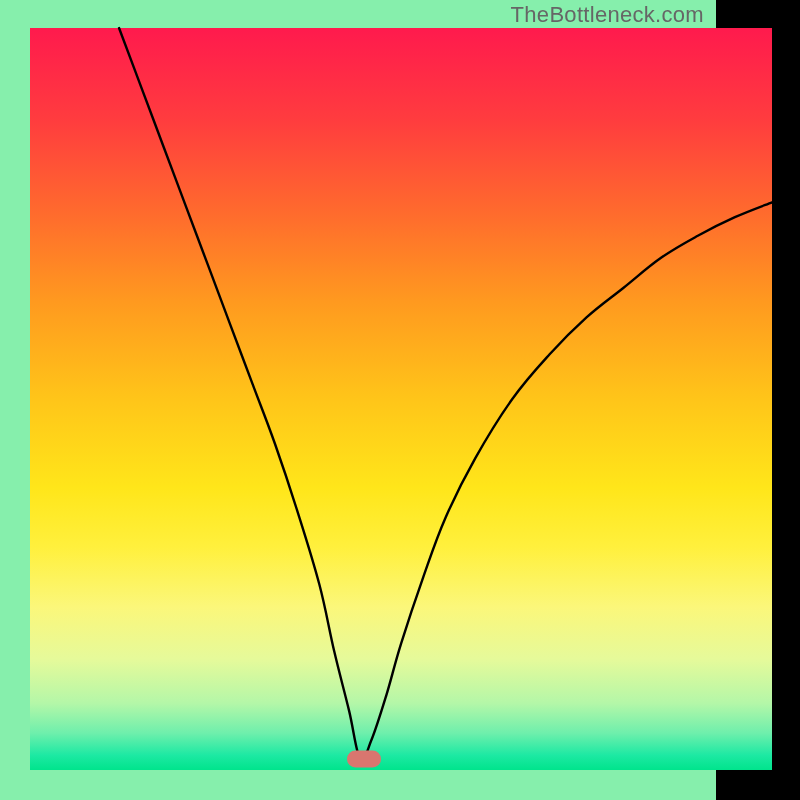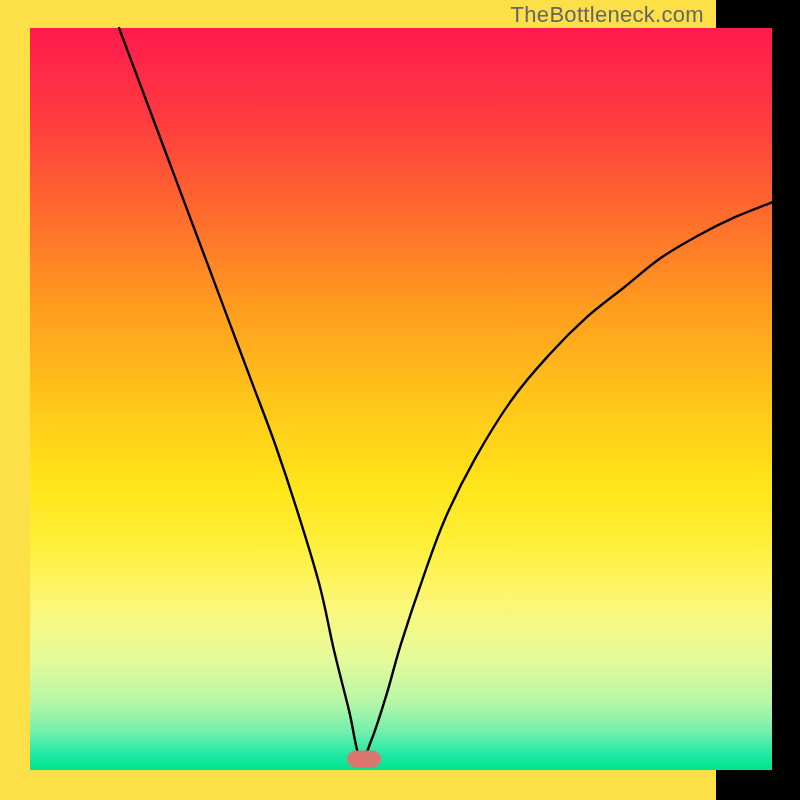--- a/index.html
+++ b/index.html
@@ -1,21 +1,21 @@
 <!DOCTYPE html>
 <html><head>
 <meta charset="utf-8">
 <style>
   * { margin: 0; padding: 0; box-sizing: border-box; }
   html, body { width: 800px; height: 800px; overflow: hidden; background: #000; font-family: Arial, Helvetica, sans-serif; }
   .frame {
     position: relative;
     width: 716px;
     height: 800px;
-    background: #fde047;
+    background: #86efac;
   }
   .watermark {
     position: absolute;
     top: 2px;
     right: 12px;
     color: #666;
     font-size: 22px;
     font-weight: 500;
     letter-spacing: 0.3px;
     z-index: 10;

